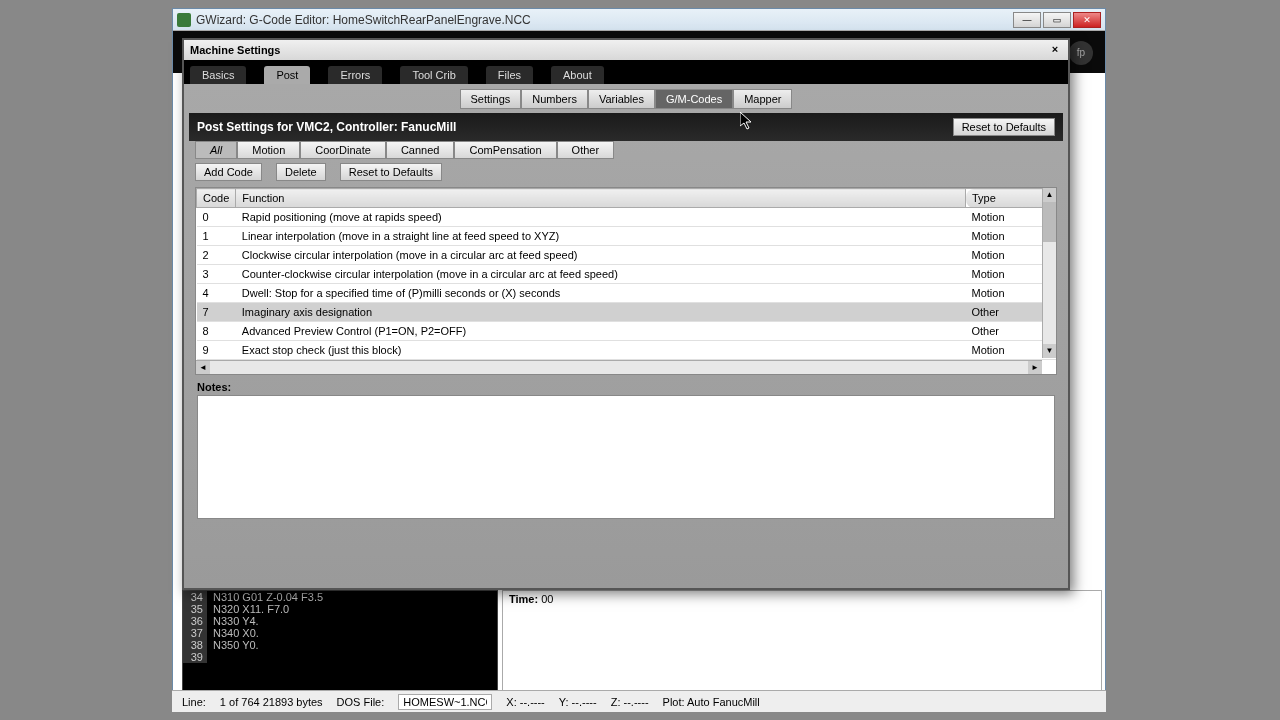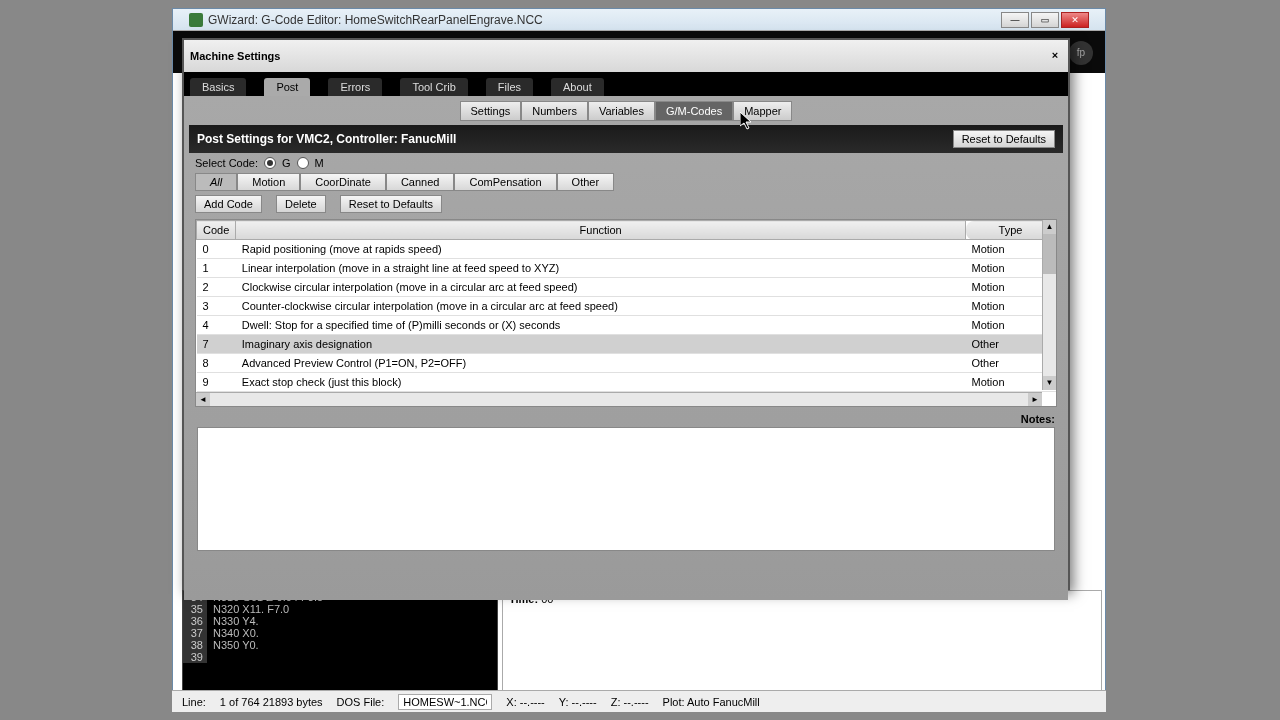--- a/index.html
+++ b/index.html
@@ -1,30 +1,30 @@
 <!DOCTYPE html>
 <html><head>
 <meta charset="utf-8">
 <style>
 * { box-sizing: border-box; margin: 0; padding: 0; font-family: Tahoma, Arial, sans-serif; }
 body { background: #888; width: 1280px; height: 720px; overflow: hidden; position: relative; }
 
 .app-window { position: absolute; left: 172px; top: 8px; width: 934px; height: 704px; background: #fff; border: 1px solid #6b8aa8; }
-.titlebar { height: 22px; background: linear-gradient(#e8f1f8,#d5e3ef); display: flex; align-items: center; padding: 0 16px; border-bottom: 1px solid #aaa; }
+.titlebar { height: 22px; background: linear-gradient(#e8f1f8,#d5e3ef); display: flex; align-items: center; padding: 0 4px; border-bottom: 1px solid #aaa; }
 .title-icon { width: 14px; height: 14px; background: #3a7a3a; border-radius: 2px; margin-right: 5px; }
 .title-text { font-size: 12px; color: #333; flex: 1; }
 .win-btns { display: flex; gap: 2px; }
 .win-btn { width: 28px; height: 16px; border: 1px solid #888; background: linear-gradient(#f5f5f5,#d5d5d5); font-size: 9px; text-align: center; line-height: 14px; cursor: pointer; }
 .win-close { background: linear-gradient(#e88,#c22); color: #fff; border-color: #a22; }
 
 .dark-strip { background: #0a0a0a; height: 42px; position: relative; }
 .dark-strip .round-icon { position: absolute; right: 12px; top: 10px; width: 24px; height: 24px; border-radius: 50%; background: #333; color: #aaa; font-size: 10px; text-align: center; line-height: 24px; }
 
 .dialog { position: absolute; left: 182px; top: 38px; width: 888px; height: 552px; background: #b0b0b0; border: 2px solid #555; box-shadow: 4px 4px 12px rgba(0,0,0,0.5); z-index: 50; }
-.dlg-head { background: linear-gradient(#f0f0f0,#d8d8d8); height: 32px; display: flex; align-items: center; padding: 0 6px; font-size: 11px; font-weight: bold; }
+.dlg-head { background: linear-gradient(#f0f0f0,#d8d8d8); height: 20px; display: flex; align-items: center; padding: 0 6px; font-size: 11px; font-weight: bold; }
 .dlg-head .spacer { flex: 1; }
 .dlg-close { width: 14px; height: 14px; text-align: center; line-height: 12px; font-weight: bold; cursor: pointer; }
 
 .tabs1 { background: #000; height: 24px; display: flex; align-items: flex-end; padding-left: 6px; gap: 16px; }
 .tab1 { padding: 3px 12px; font-size: 11px; color: #ddd; background: #2a2a2a; border-radius: 3px 3px 0 0; margin-right: 2px; cursor: pointer; }
 .tab1.active { background: #aaa; color: #000; }
 
 .tab-body { background: linear-gradient(#a8a8a8,#9a9a9a); padding: 5px; height: calc(100% - 44px); display: flex; flex-direction: column; }
 
 .tabs2 { display: flex; justify-content: center; gap: 0; margin-bottom: 4px; }
@@ -40,33 +40,33 @@
 .radio.sel::after { content: ""; position: absolute; left: 2px; top: 2px; width: 6px; height: 6px; background: #333; border-radius: 50%; }
 
 .filter-tabs { display: flex; gap: 0; padding: 0 6px; }
 .ft { padding: 2px 14px; font-size: 11px; border: 1px solid #888; background: linear-gradient(#f5f5f5,#d8d8d8); cursor: pointer; }
 .ft.active { background: #bbb; font-style: italic; }
 
 .action-row { display: flex; gap: 14px; padding: 4px 6px; }
 
 .table-wrap { border: 1px solid #888; background: #fff; margin: 2px 6px; height: 188px; position: relative; overflow: hidden; }
 .tbl { width: 100%; border-collapse: collapse; font-size: 11px; }
-.tbl th { background: linear-gradient(#f0f0f0,#d8d8d8); border: 1px solid #aaa; padding: 3px 6px; text-align: center; font-weight: normal; }
+.tbl th { background: linear-gradient(#f0f0f0,#d8d8d8); border: 1px solid #aaa; padding: 3px 6px; text-align: left; font-weight: normal; }
 .tbl td { border-bottom: 1px solid #e0e0e0; padding: 3px 6px; }
 .tbl tr.sel td { background: #d0d0d0; }
 .col-code { width: 38px; }
 .col-type { width: 90px; border-radius: 8px; }
 .vscroll { position: absolute; right: 0; top: 0; bottom: 16px; width: 14px; background: #e8e8e8; border-left: 1px solid #aaa; }
 .vscroll .up, .vscroll .down { height: 14px; background: #ccc; text-align: center; font-size: 8px; line-height: 14px; }
 .vscroll .thumb { position: absolute; top: 14px; width: 100%; height: 40px; background: #bbb; }
 .hscroll { position: absolute; left: 0; right: 14px; bottom: 0; height: 14px; background: #e8e8e8; border-top: 1px solid #aaa; }
 .hscroll .r { float: right; width: 14px; height: 100%; background: #ccc; text-align: center; font-size: 8px; line-height: 14px; }
 .hscroll .l { float: left; width: 14px; height: 100%; background: #ccc; text-align: center; font-size: 8px; line-height: 14px; }
 
-.notes-label { font-size: 11px; font-weight: bold; padding: 4px 8px 2px; text-align: right; }
+.notes-label { font-size: 11px; font-weight: bold; padding: 4px 8px 2px; }
 .notes-area { margin: 0 8px 6px; height: 124px; background: #fff; border: 1px solid #888; }
 
 .code-editor { position: absolute; left: 182px; top: 590px; width: 316px; height: 114px; background: #000; color: #bbb; font-family: "Courier New", monospace; font-size: 11px; overflow: hidden; border: 1px solid #444; }
 .code-line { display: flex; }
 .ln { width: 24px; background: #333; color: #ccc; text-align: right; padding-right: 4px; }
 .lc { padding-left: 6px; }
 .editor-hscroll { position: absolute; bottom: 0; left: 0; right: 0; height: 12px; background: #ddd; }
 .editor-hscroll .el { float:left; width:12px; height:100%; background:#bbb; text-align:center; font-size:8px; line-height:12px;}
 .editor-hscroll .er { float:right; width:12px; height:100%; background:#bbb; text-align:center; font-size:8px; line-height:12px;}
 
@@ -114,27 +114,20 @@
         <div class="tab2">Settings</div>
         <div class="tab2">Numbers</div>
         <div class="tab2">Variables</div>
         <div class="tab2 active">G/M-Codes</div>
         <div class="tab2">Mapper</div>
       </div>
     <div class="section-title">
       <span>Post Settings for VMC2, Controller: FanucMill</span>
       <span class="spacer"></span>
       <button class="btn">Reset to Defaults</button>
-    </div>
-    <div class="row">
-      <span>Select Code:</span>
-      <span class="radio sel"></span>
-        <span>G</span>
-      <span class="radio"></span>
-        <span>M</span>
     </div>
     <div class="filter-tabs" id="filters">
         <div class="ft active">All</div>
         <div class="ft">Motion</div>
         <div class="ft">CoorDinate</div>
         <div class="ft">Canned</div>
         <div class="ft">ComPensation</div>
         <div class="ft">Other</div>
       </div>
     <div class="action-row">

